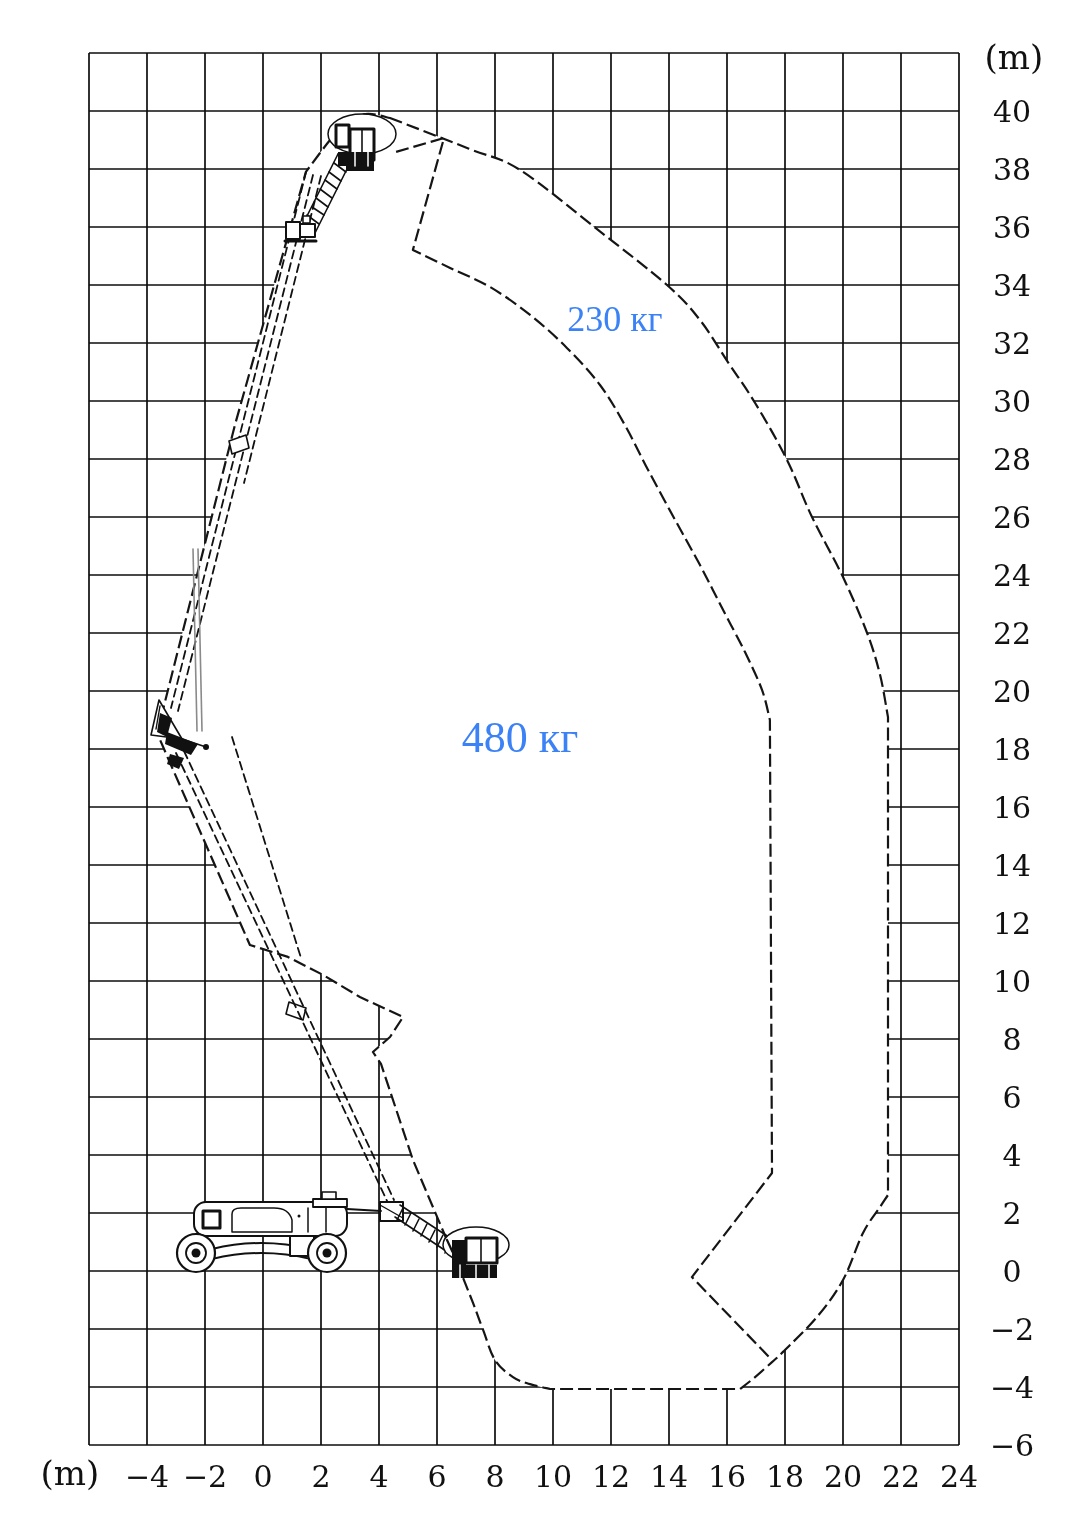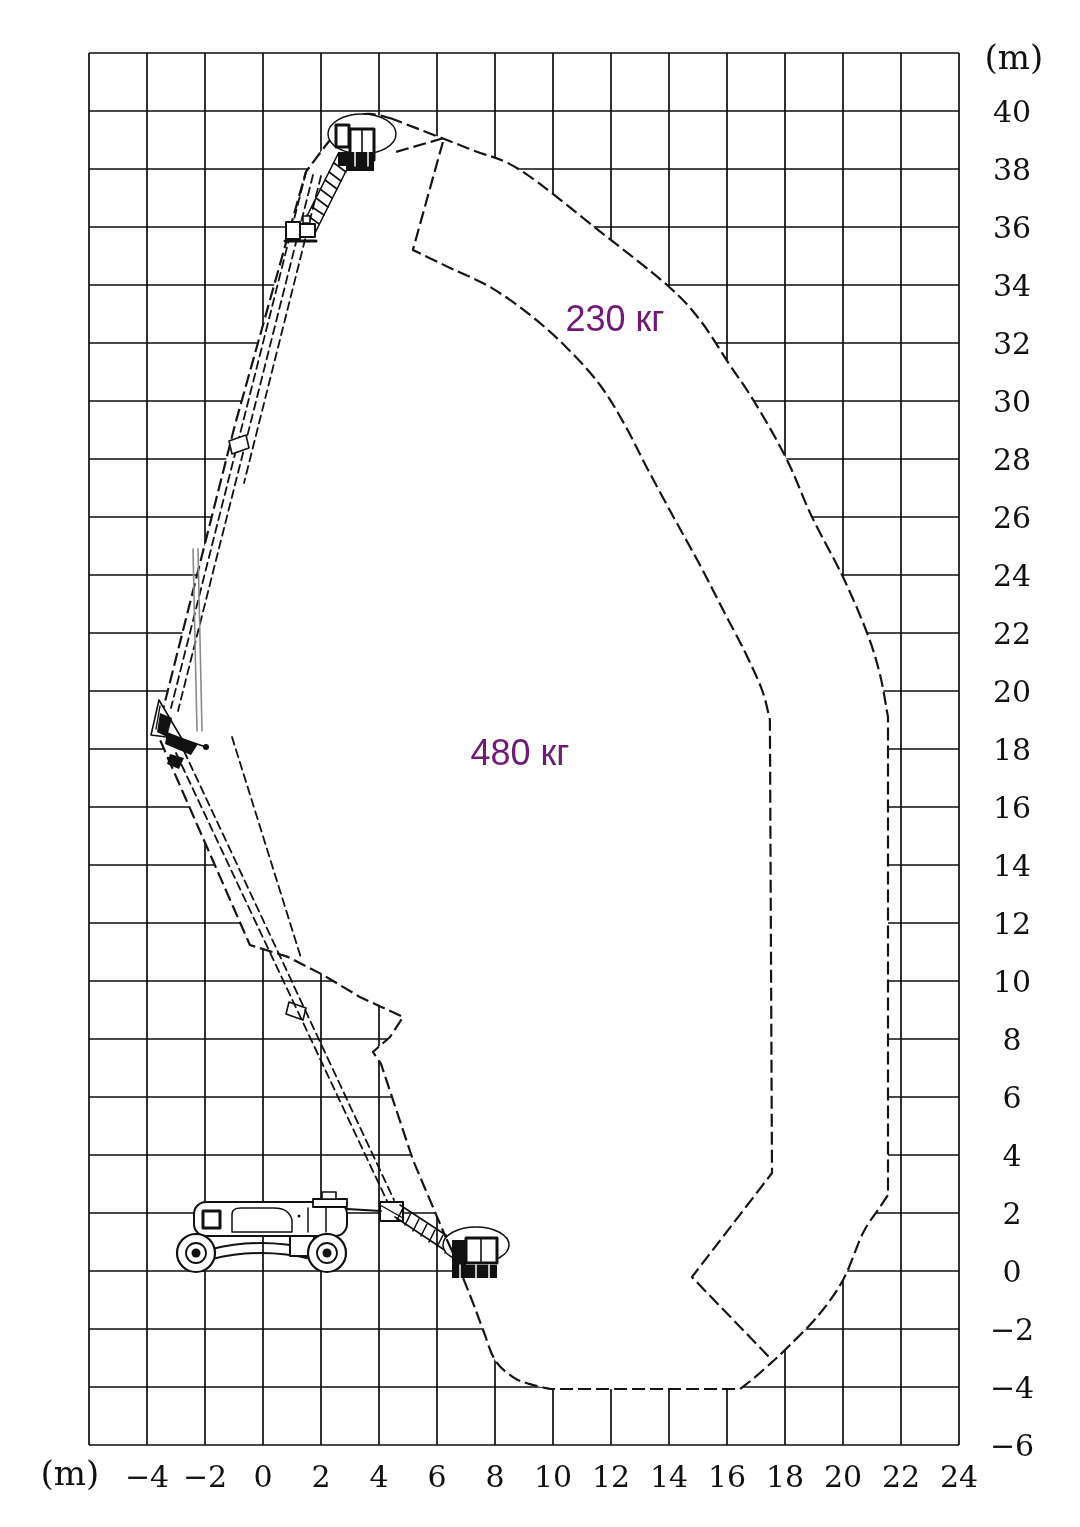--- a/index.html
+++ b/index.html
@@ -1,22 +1,22 @@
 <!DOCTYPE html>
 <html><head>
 <meta charset="utf-8">
 <style>
   html,body{margin:0;padding:0;background:#ffffff;}
   #stage{position:relative;width:1080px;height:1527px;background:#fff;overflow:hidden;
          font-family:"DejaVu Serif", serif;}
   #diagram-svg{position:absolute;left:0;top:0;}
-  .zone-label{position:absolute;transform:translate(-50%,-50%);color:#701a75;
-              font-family:Liberation Sans, sans-serif;white-space:nowrap;}
+  .zone-label{position:absolute;transform:translate(-50%,-50%);color:#3b82f6;
+              font-family:Liberation Serif, serif;white-space:nowrap;}
   #label-230{left:615px;top:319px;font-size:36px;}
-  #label-480{left:520px;top:753px;font-size:36px;}
+  #label-480{left:520px;top:737px;font-size:44px;}
   .unit-label{position:absolute;transform:translate(-50%,-50%);font-size:34px;color:#111;
               font-family:"DejaVu Serif", serif;}
   #unit-top{left:1014px;top:57px;}
   #unit-bottom{left:70px;top:1473px;}
 </style>
 </head>
 <body>
 
 <div id="stage">
 

